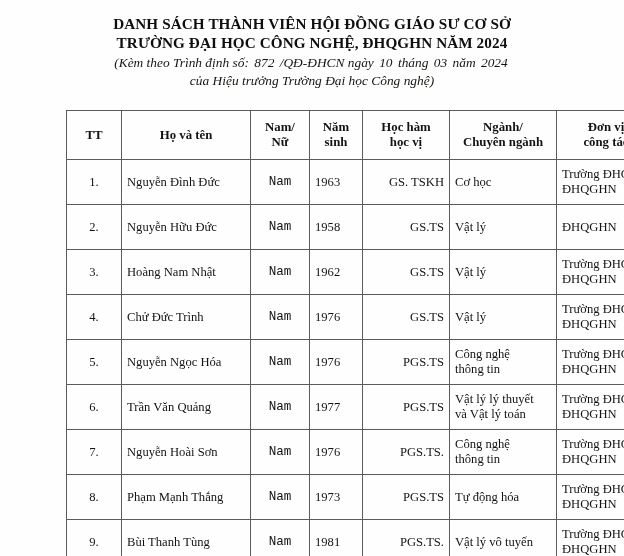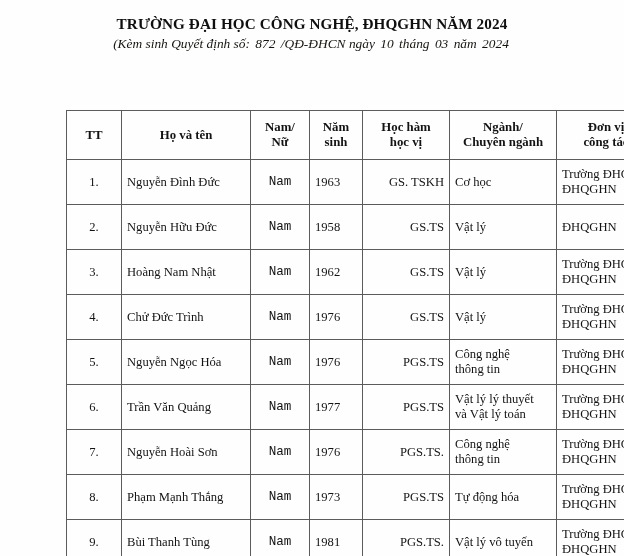--- a/index.html
+++ b/index.html
@@ -122,31 +122,33 @@
   th.h-org   { width: 88px; }
   .hdr-l1, .hdr-l2 { display: block; }
   .cell-l1, .cell-l2 { display: block; }
 </style>
 </head>
 <body>
 
 <div class="page">
 
   <div class="heading">
+    <div class="title-line">DANH SÁCH THÀNH VIÊN HỘI ĐỒNG GIÁO SƯ CƠ SỞ</div>
     <div class="title-line">TRƯỜNG ĐẠI HỌC CÔNG NGHỆ, ĐHQGHN NĂM 2024</div>
     <div class="subtitle-line">
-      <span>(Kèm sinh Quyết định số:</span>
+      <span>(Kèm theo Trình định số:</span>
       <span class="sub-val">872</span>
       <span>/QĐ-ĐHCN ngày</span>
       <span class="sub-val">10</span>
       <span>tháng</span>
       <span class="sub-val">03</span>
       <span>năm</span>
       <span class="sub-val">2024</span>
     </div>
+    <div class="subtitle-line second">của Hiệu trưởng Trường Đại học Công nghệ)</div>
   </div>
 
   <div class="table-wrap">
     <table class="council">
       <thead>
         <tr>
           <th class="h-tt">TT</th>
           <th class="h-name">Họ và tên</th>
           <th class="h-gender">
             <span class="hdr-l1">Nam/</span>

